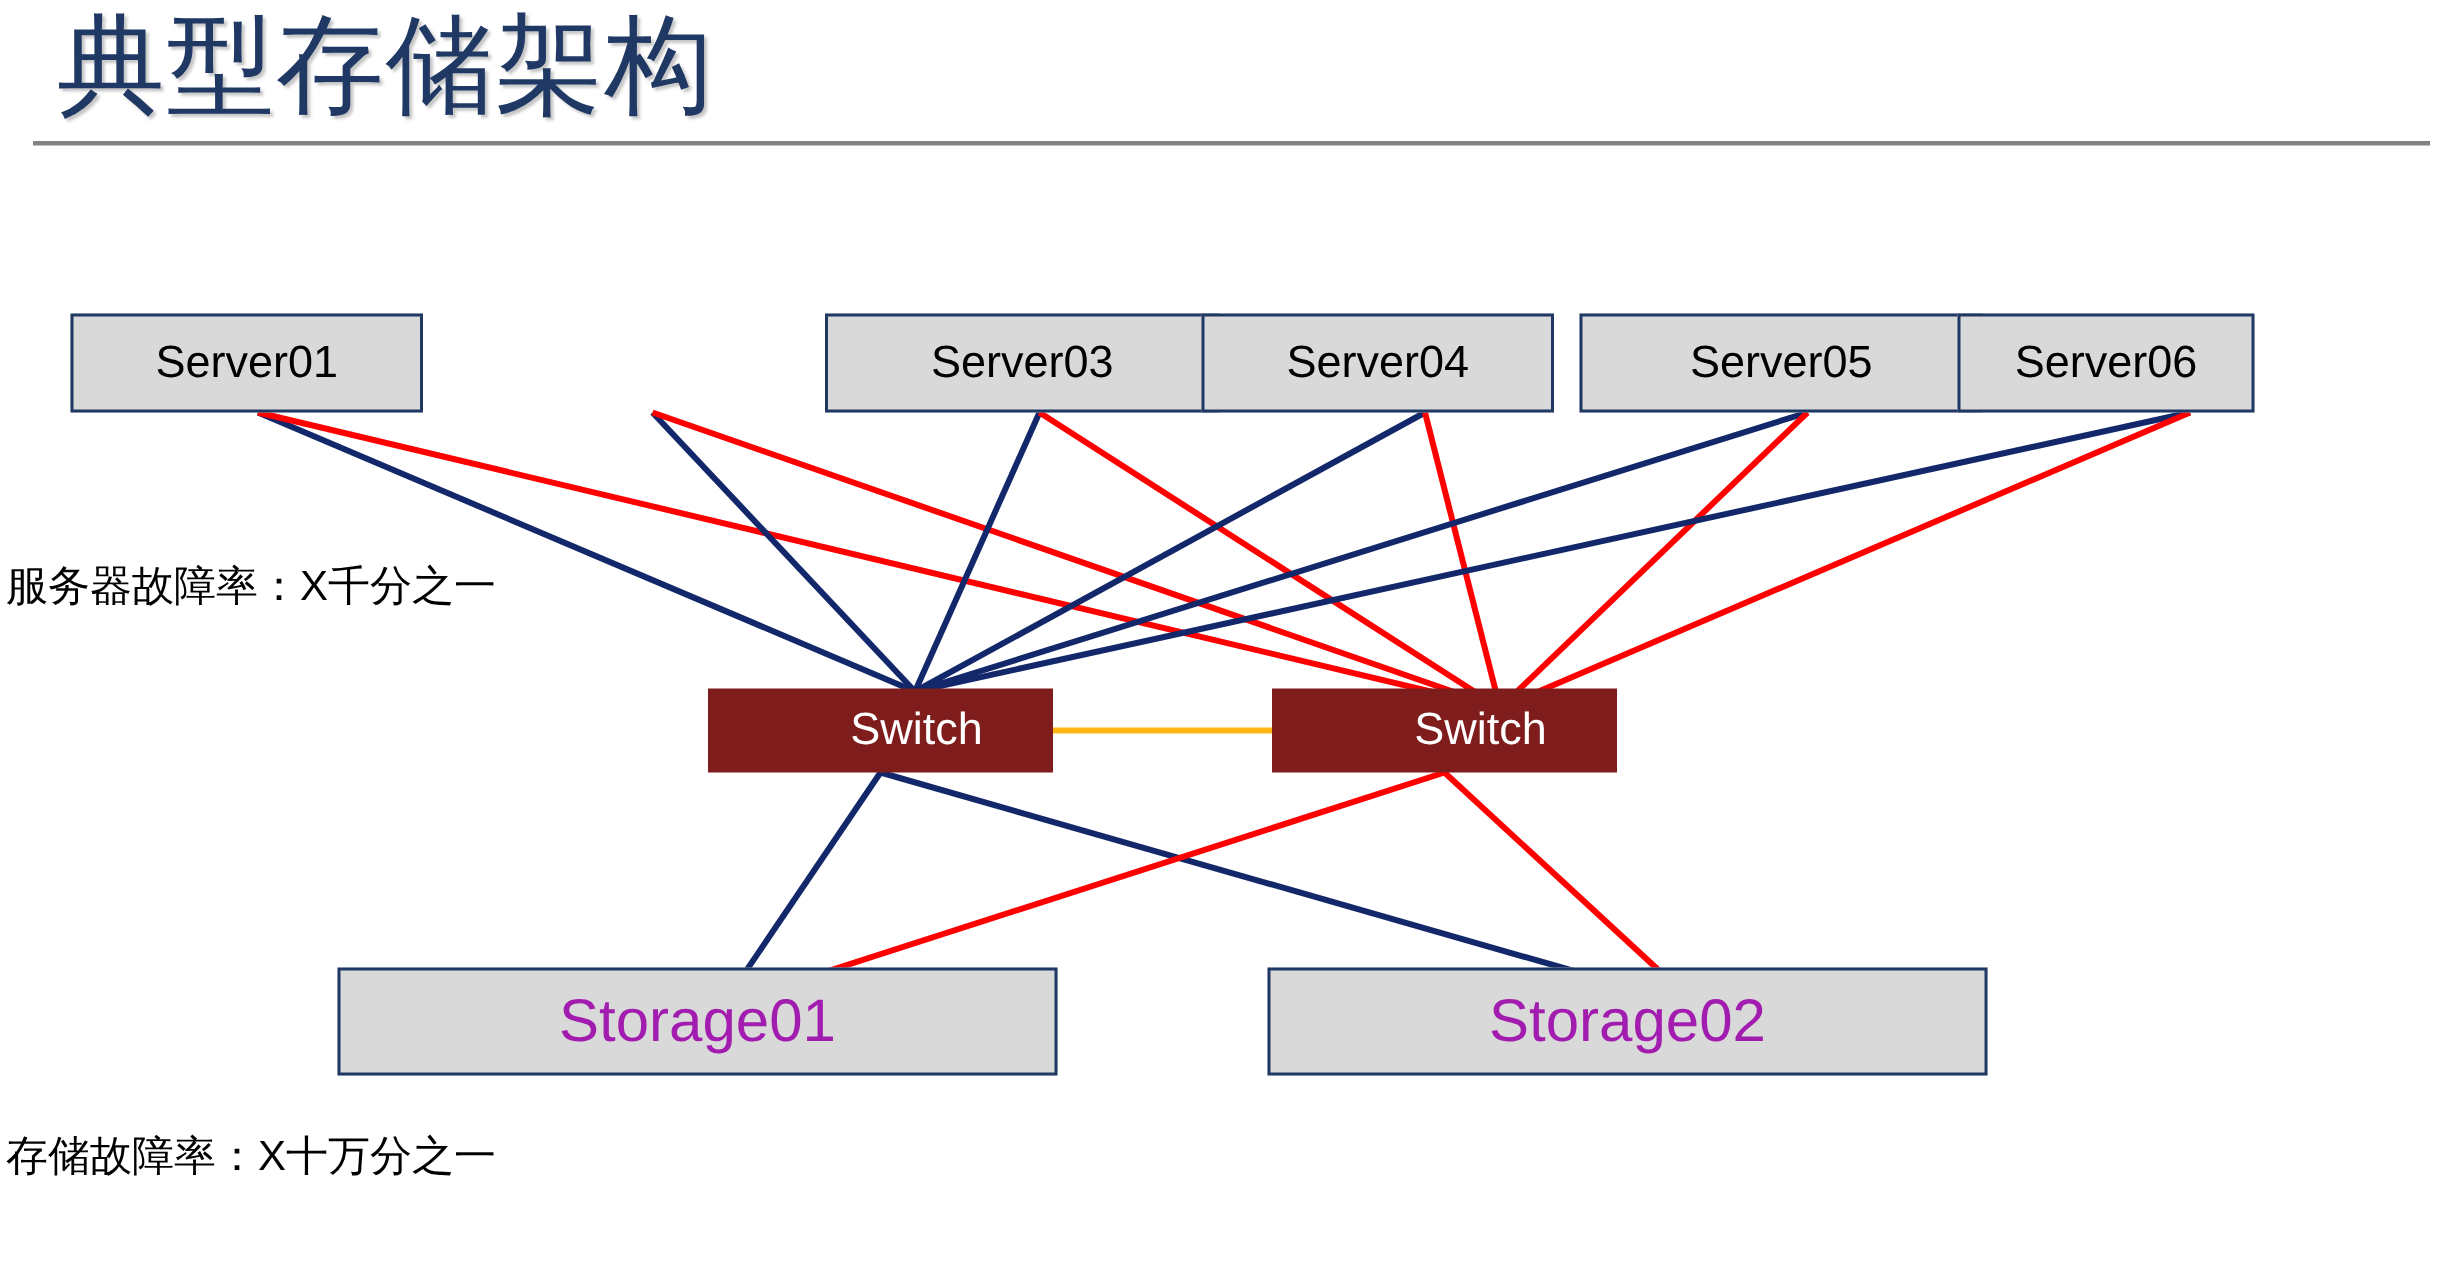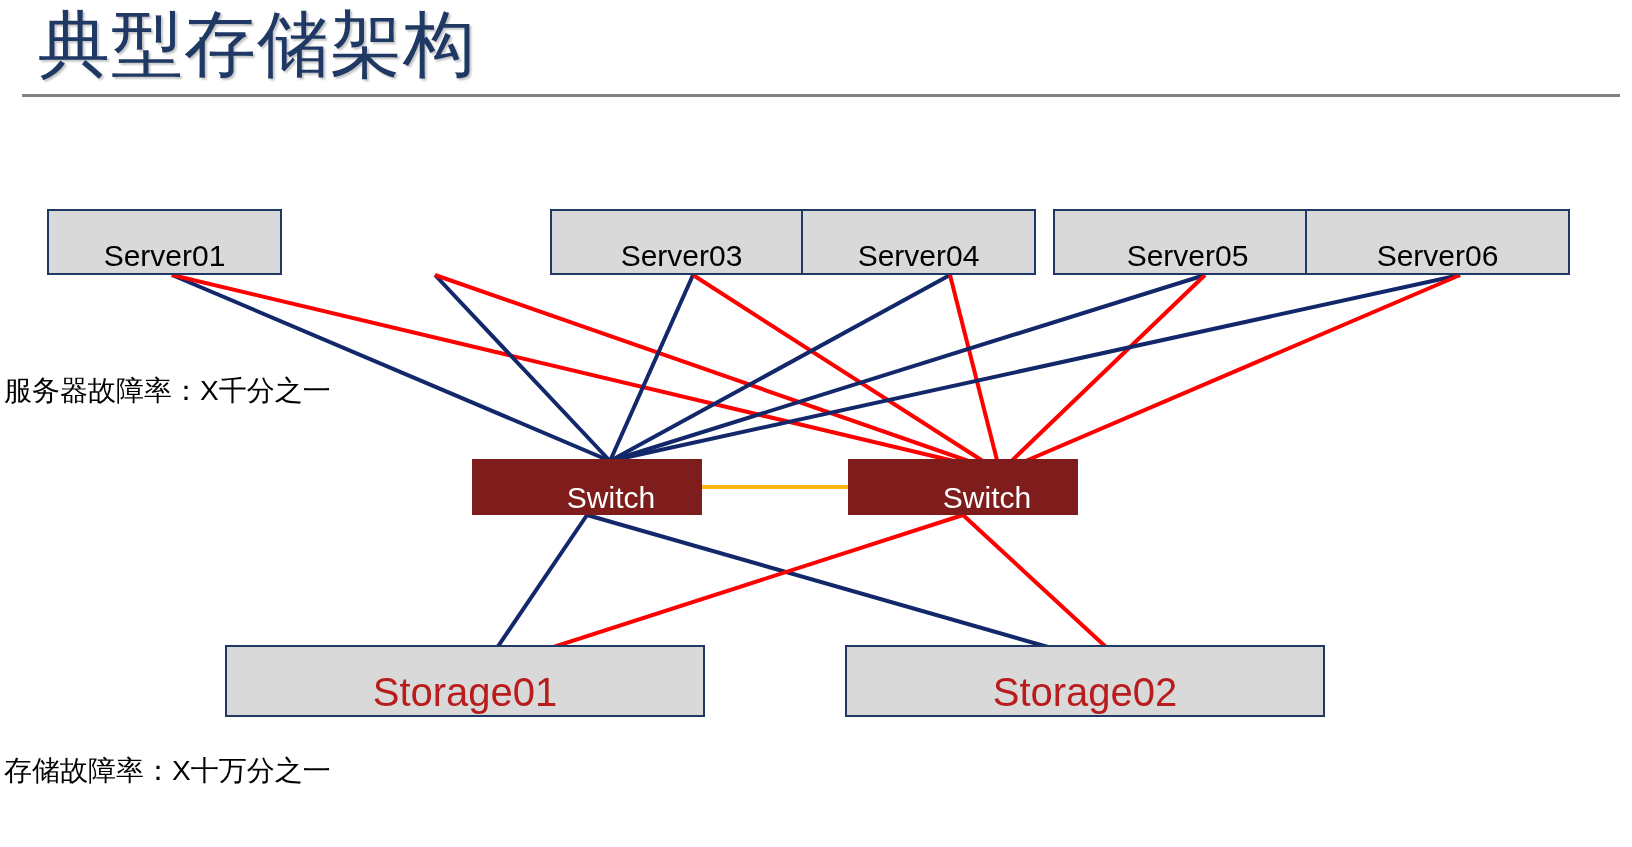--- a/index.html
+++ b/index.html
@@ -48,21 +48,21 @@
     width: 1632px;
     height: 847px;
     pointer-events: none;
   }
 
   
   .node {
     position: absolute;
     box-sizing: border-box;
     display: flex;
-    align-items: flex-end;
+    align-items: center;
     justify-content: center;
     text-align: center;
   }
   .server-box {
     background: #D9D9D9;
     border: 2px solid #1F3864;
     height: 66px;
     font-size: 30px;
     color: #000000;
   }
@@ -72,21 +72,21 @@
     height: 56px;
     font-size: 30px;
     color: #FFFFFF;
     padding-left: 48px;
   }
   .storage-box {
     background: #D9D9D9;
     border: 2px solid #1F3864;
     height: 72px;
     font-size: 40px;
-    color: #b91c1c;
+    color: #a21caf;
   }
 
   
   .note {
     position: absolute;
     font-size: 28px;
     color: #000000;
     white-space: nowrap;
   }
   #server-rate-note { left: 4px; top: 372px; }
@@ -136,21 +136,21 @@
   </div>
   <div class="node server-box" style="left: 550px; top: 209px; width: 263px;">
     <span>Server03</span>
   </div>
   <div class="node server-box" style="left: 801px; top: 209px; width: 235px;">
     <span>Server04</span>
   </div>
   <div class="node server-box" style="left: 1053px; top: 209px; width: 269px;">
     <span>Server05</span>
   </div>
-  <div class="node server-box" style="left: 1305px; top: 209px; width: 265px;">
+  <div class="node server-box" style="left: 1305px; top: 209px; width: 198px;">
     <span>Server06</span>
   </div>
 
   <div class="node switch-box" style="left: 472px; top: 459px; width: 230px;">
     <span>Switch</span>
   </div>
   <div class="node switch-box" style="left: 848px; top: 459px; width: 230px;">
     <span>Switch</span>
   </div>
 

